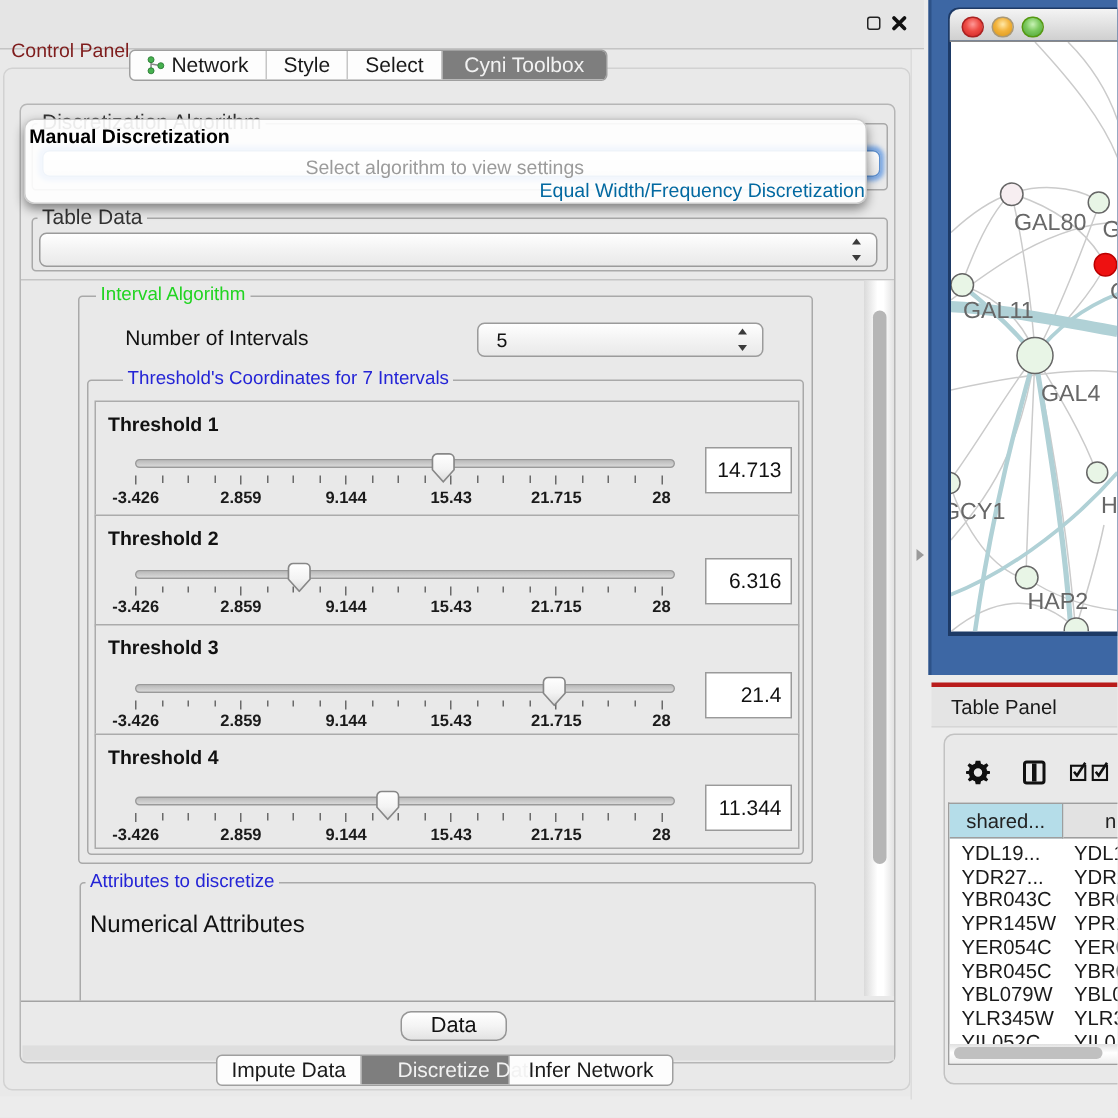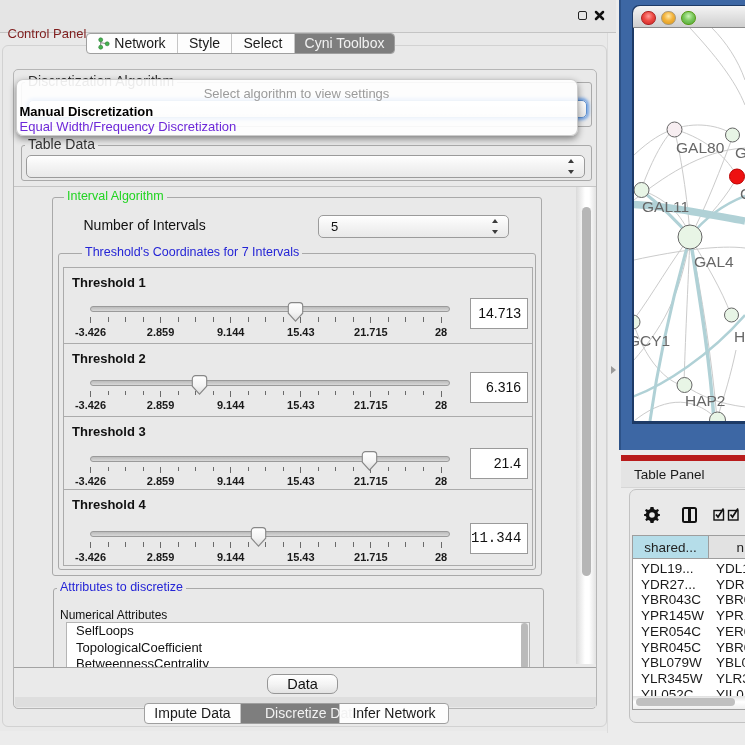--- a/index.html
+++ b/index.html
@@ -42,21 +42,21 @@
 
   <div class="tabbar" style="left:86px;top:32.5px;">
     <div class="seg" style="width:91px;"><svg width="12" height="13" viewBox="0 0 12 13" style="vertical-align:-2px;">
           <path d="M2.7 3 L2.7 10 M2.7 5.7 L8.7 6.7" stroke="#888" stroke-width="1" fill="none"></path>
           <circle cx="2.7" cy="2.8" r="2" fill="#45b14e" stroke="#2c7d35" stroke-width=".6"></circle>
           <circle cx="9.2" cy="6.8" r="2" fill="#45b14e" stroke="#2c7d35" stroke-width=".6"></circle>
           <circle cx="2.7" cy="10.2" r="2" fill="#45b14e" stroke="#2c7d35" stroke-width=".6"></circle>
         </svg> Network</div>
     <div class="seg" style="width:54px;">Style</div>
     <div class="seg" style="width:63px;">Select</div>
-    <div class="seg sel" style="width:99px;">Cyni Toolbox</div>
+    <div class="seg sel" style="width:109px;">Cyni Toolbox</div>
   </div>
 
   <div class="grp" style="left:21px;top:82px;width:569px;height:43px;"></div>
   <div class="grpt" style="left:25px;top:74.5px;font-size:14px;">Discretization Algorithm</div>
 
   <div class="combo" style="left:28px;top:100px;width:557px;height:16px;box-shadow:0 0 3px 2.2px rgba(85,145,225,0.75);border-color:#5d8fce;"></div>
 
   <div class="grp" style="left:21px;top:145px;width:569px;height:34px;"></div>
   <div class="grpt" style="left:25px;top:138px;font-size:14px;">Table Data</div>
   <div class="combo" style="left:26px;top:154.5px;width:557px;height:21px;">
@@ -238,31 +238,26 @@
         <svg class="thumb" style="left:186px;top:36.5px;" width="17" height="20" viewBox="0 0 17 20">
           <defs>
             <linearGradient id="tg3" x1="0" y1="0" x2="0" y2="1">
               <stop offset="0" stop-color="#ffffff"></stop>
               <stop offset="0.55" stop-color="#f3f3f3"></stop>
               <stop offset="1" stop-color="#dcdcdc"></stop>
             </linearGradient>
           </defs>
           <path d="M4.5 0.6 h8 a3.2 3.2 0 0 1 3.2 3.2 v7.4 L8.5 19.2 L1.3 11.2 V3.8 a3.2 3.2 0 0 1 3.2-3.2 Z" fill="url(#tg3)" stroke="#878787" stroke-width="1.1"></path>
         </svg>
-        <div class="vbox" style="top:33px;font-family:Liberation Mono, monospace;">11.344</div>
+        <div class="vbox" style="top:33px;">11.344</div>
       </div>
 
     <div class="grp" style="left:39px;top:400.5px;width:489px;height:95px;"></div>
     <div class="grpt" style="left:43px;top:394px;color:#2424d6;">Attributes to discretize</div>
-    <div class="abs bold" style="left:46px;top:421px;font-size:12px;color:#111;">Numerical Attributes</div>
-    <div class="abs" style="left:52px;top:434.5px;width:462px;height:46px;background:#fff;border:1px solid #b5b5b5;overflow:hidden;">
-      <div style="font-size:13px;color:#111;padding-left:9px;line-height:16.5px;padding-top:0.5px;">SelfLoops<br>TopologicalCoefficient<br>BetweennessCentrality</div>
-      <div class="abs" style="right:0.5px;top:0px;width:8px;height:46px;background:#f0f0f0;"></div>
-      <div class="abs" style="right:1px;top:0px;width:7.5px;height:46px;background:#bababa;border-radius:4px;"></div>
-    </div>
+    <div class="abs bold" style="left:46px;top:421px;font-size:16px;color:#111;">Numerical Attributes</div>
   </div>
 
   <div class="abs" style="left:576px;top:187px;width:19.5px;height:477px;background:linear-gradient(to right,#dadada,#ffffff 45%,#ffffff 65%,#e2e2e2);"></div>
   <div class="abs" style="left:581.5px;top:207px;width:9px;height:369px;background:#b6b6b6;border-radius:5px;"></div>
 
   <div class="abs" style="left:14px;top:666.5px;width:582px;height:1px;background:#a3a3a3;"></div>
   <div class="abs" style="left:14px;top:667.5px;width:582px;height:29px;background:#eaeaea;"></div>
   <div class="abs" style="left:14.5px;top:697px;width:581px;height:10px;background:#dedede;"></div>
   <div class="abs" style="left:267px;top:673.5px;width:69px;height:18px;background:linear-gradient(#ffffff,#f4f4f4 50%,#e3e3e3);border:1px solid #969696;border-radius:7px;text-align:center;line-height:19px;font-size:14.5px;color:#111;">Data</div>
 
@@ -271,23 +266,23 @@
     <div class="seg sel" style="width:99px;padding-left:24px;">Discretize Data</div>
     <div class="seg" style="width:108px;">Infer Network</div>
   </div>
   <div class="abs" style="left:607px;top:33px;width:1px;height:700px;background:#dcdcdc;"></div>
   <div class="abs" style="left:608px;top:33px;width:8px;height:700px;background:#ececec;"></div>
 </div>
 
 <div class="abs" style="left:611px;top:366px;width:0;height:0;border-top:4px solid transparent;border-bottom:4px solid transparent;border-left:5px solid #9a9a9a;"></div>
 
 <div class="abs" style="left:15.5px;top:78.5px;width:560px;height:55px;background:rgba(255,255,255,0.9);border-radius:7px;box-shadow:0 3px 7px rgba(0,0,0,0.45);border:1px solid rgba(130,130,130,0.4);">
+  <div style="font-size:13px;font-weight:bold;color:#000;margin-top:3px;margin-left:3px;line-height:15px;">Manual Discretization</div>
   <div style="text-align:center;font-size:13px;color:#9b9b9b;margin-top:6px;line-height:15px;">Select algorithm to view settings</div>
-  <div style="font-size:13px;font-weight:bold;color:#000;margin-top:3px;margin-left:3px;line-height:15px;">Manual Discretization</div>
-  <div style="font-size:13px;color:#6d28d9;margin-top:0px;margin-left:3px;line-height:15px;">Equal Width/Frequency Discretization</div>
+  <div style="font-size:13px;color:#0369a1;margin-top:0px;margin-left:3px;line-height:15px;text-align:right;">Equal Width/Frequency Discretization</div>
 </div>
 
 <div class="abs" style="left:619px;top:0;width:126px;height:450px;background:#3d67a4;border-left:2px solid #2d5288;"></div>
 
 <div class="abs" style="left:631.5px;top:5px;width:113.5px;height:419px;background:#1d3a66;border-radius:7px 0 0 0;"></div>
 <div class="abs" style="left:633px;top:6px;width:112px;height:21px;background:linear-gradient(#f4f4f4,#cfcfcf);border-radius:7px 0 0 0;border-bottom:1px solid #8a8a8a;">
   <div class="abs" style="left:8px;top:4.5px;width:12.5px;height:12.5px;border-radius:50%;background:radial-gradient(circle at 50% 35%,#ff9a98 0%,#ee4c45 45%,#c22 100%);border:0.5px solid #a22;"></div>
   <div class="abs" style="left:28px;top:4.5px;width:12.5px;height:12.5px;border-radius:50%;background:radial-gradient(circle at 50% 35%,#ffe9a8 0%,#f3b33c 45%,#d89416 100%);border:0.5px solid #a97;"></div>
   <div class="abs" style="left:48px;top:4.5px;width:12.5px;height:12.5px;border-radius:50%;background:radial-gradient(circle at 50% 35%,#c9f3b6 0%,#7cc95e 45%,#4ba233 100%);border:0.5px solid #591;"></div>
 </div>
@@ -342,21 +337,21 @@
     <text x="740" y="199">C</text>
     <text x="642" y="212">GAL11</text>
     <text x="694" y="267">GAL4</text>
     <text x="628" y="346">GCY1</text>
     <text x="734" y="342">H</text>
     <text x="685" y="406">HAP2</text>
   </g>
 </svg>
 </div>
 
-<div class="abs" style="left:621px;top:455px;width:124px;height:26px;background:#e4e4e4;border-top:6px solid #b91c1c;border-bottom:1px solid #d6d6d6;">
+<div class="abs" style="left:621px;top:455px;width:124px;height:26px;background:#e4e4e4;border-top:3px solid #b91c1c;border-bottom:1px solid #d6d6d6;">
   <div class="abs" style="left:13px;top:6px;font-size:13.5px;color:#1a1a1a;">Table Panel</div>
 </div>
 
 <div class="abs" style="left:629px;top:489px;width:130px;height:232px;background:#e9e9e9;border:1px solid #c2c2c2;border-radius:7px;"></div>
 
 <svg class="abs" style="left:644px;top:507px;" width="16" height="16" viewBox="0 0 16 16">
     <path fill="#111" d="M8 0 L9.5 0 L10 2.2 A6 6 0 0 1 11.8 3 L13.8 1.9 L15 3.4 L13.5 5 A6 6 0 0 1 14 6.8 L16 7.2 L16 8.8 L14 9.2 A6 6 0 0 1 13.4 11 L14.8 12.6 L13.6 14 L11.7 13 A6 6 0 0 1 10 13.8 L9.5 16 L8 16 L6.5 16 L6 13.8 A6 6 0 0 1 4.3 13 L2.4 14 L1.2 12.6 L2.6 11 A6 6 0 0 1 2 9.2 L0 8.8 L0 7.2 L2 6.8 A6 6 0 0 1 2.5 5 L1 3.4 L2.2 1.9 L4.2 3 A6 6 0 0 1 6 2.2 L6.5 0 Z M8 5.2 A2.8 2.8 0 1 0 8 10.8 A2.8 2.8 0 1 0 8 5.2 Z"></path>
   </svg>
 <div class="abs" style="left:682px;top:507px;width:11px;height:12px;border:2.5px solid #111;border-radius:2.5px;">
     <div style="position:absolute;left:4px;top:0;width:2.5px;height:12px;background:#111;"></div>

